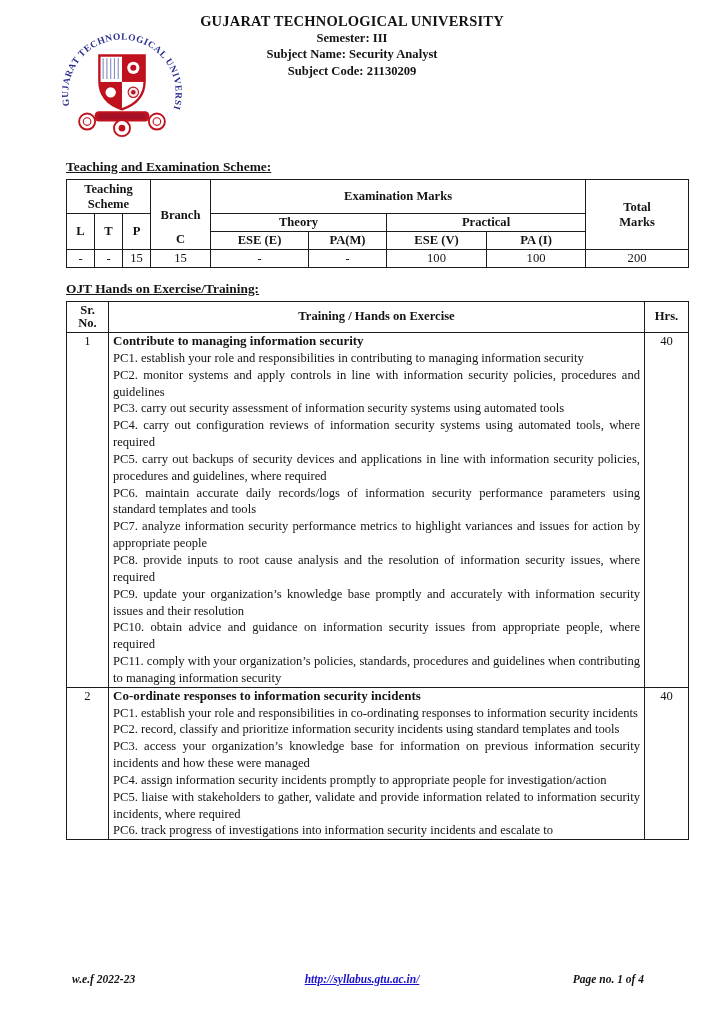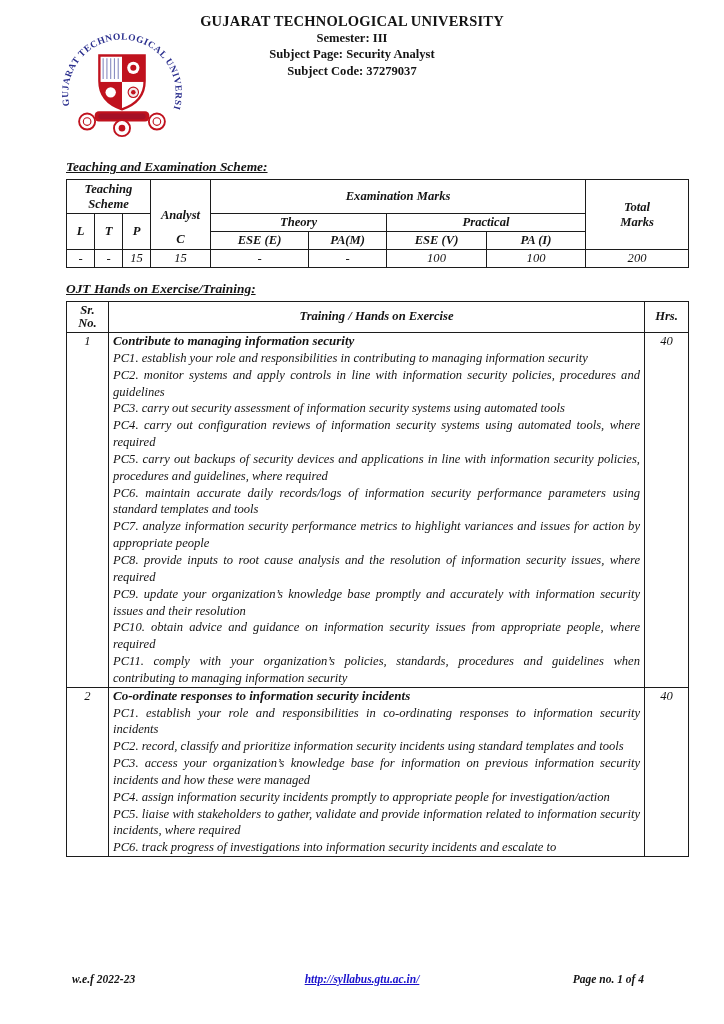--- a/index.html
+++ b/index.html
@@ -8,21 +8,21 @@
     font-family:"Liberation Serif","DejaVu Serif",serif;
     position:relative;overflow:hidden;
   }
   
   .doc-header{position:relative;height:128px;}
   .logo{position:absolute;left:56px;top:22px;width:132px;height:118px;}
   .header-text{text-align:center;padding-top:13px;line-height:16.5px;margin-left:40px;margin-right:60px;}
   .uni-title{font-size:14.5px;font-weight:bold;letter-spacing:.2px;}
   .h-line{font-size:12.6px;font-weight:bold;}
   
-  .content{margin:0 36px 0 66px;font-style:italic;}
+  .content{margin:0 36px 0 66px;}
   .section-heading{font-size:13.4px;font-weight:bold;text-decoration:underline;margin:0 0 4px 0;}
   table{border-collapse:collapse;table-layout:fixed;}
   td,th{border:1.5px solid #1c1c1c;font-size:12.6px;padding:1px 3px;}
   
   .scheme-section{margin-top:31px;}
   .scheme-table{width:622px;}
   .scheme-table th{font-weight:bold;text-align:center;vertical-align:middle;}
   .scheme-table td{text-align:center;font-weight:normal;}
   .row-top{height:34px;}
   .row-theory{height:17px;}
@@ -90,22 +90,22 @@
         <circle cx="33" cy="105" r="4" fill="none" stroke="#c0121e" stroke-width="1.2"></circle>
         <circle cx="70" cy="112" r="8.5" fill="#ffffff" stroke="#c0121e" stroke-width="2"></circle>
         <circle cx="70" cy="112" r="3.5" fill="#c0121e"></circle>
         <circle cx="107" cy="105" r="8.5" fill="#ffffff" stroke="#c0121e" stroke-width="2"></circle>
         <circle cx="107" cy="105" r="4" fill="none" stroke="#c0121e" stroke-width="1.2"></circle>
       </svg>
     </div>
     <div class="header-text">
       <div class="uni-title">GUJARAT TECHNOLOGICAL UNIVERSITY</div>
       <div class="h-line">Semester: III</div>
-      <div class="h-line">Subject Page: Security Analyst</div>
-      <div class="h-line">Subject Code: 37279037</div>
+      <div class="h-line">Subject Name: Security Analyst</div>
+      <div class="h-line">Subject Code: 21130209</div>
     </div>
   </div>
 
   <div class="content scheme-section">
     <h2 class="section-heading">Teaching and Examination Scheme:</h2>
     <table class="scheme-table">
       <colgroup>
         <col style="width:28px">
           <col style="width:28px">
           <col style="width:28px">
@@ -113,21 +113,21 @@
           <col style="width:98px">
           <col style="width:78px">
         <col style="width:100px">
           <col style="width:99px">
           <col style="width:103px">
       </colgroup>
       <tbody>
           <tr class="row-top">
         <th colspan="3">Teaching Scheme</th>
         <th rowspan="3" class="cell-credits">
-          <div class="c-top">Analyst</div>
+          <div class="c-top">Branch</div>
           <div class="c-bottom">C</div>
         </th>
         <th colspan="4">Examination Marks</th>
         <th rowspan="3" class="cell-total">
           <div>Total Marks</div>
         </th>
       </tr>
       <tr class="row-theory">
         <th rowspan="2" class="cell-ltp">L</th>
         <th rowspan="2" class="cell-ltp">T</th>

